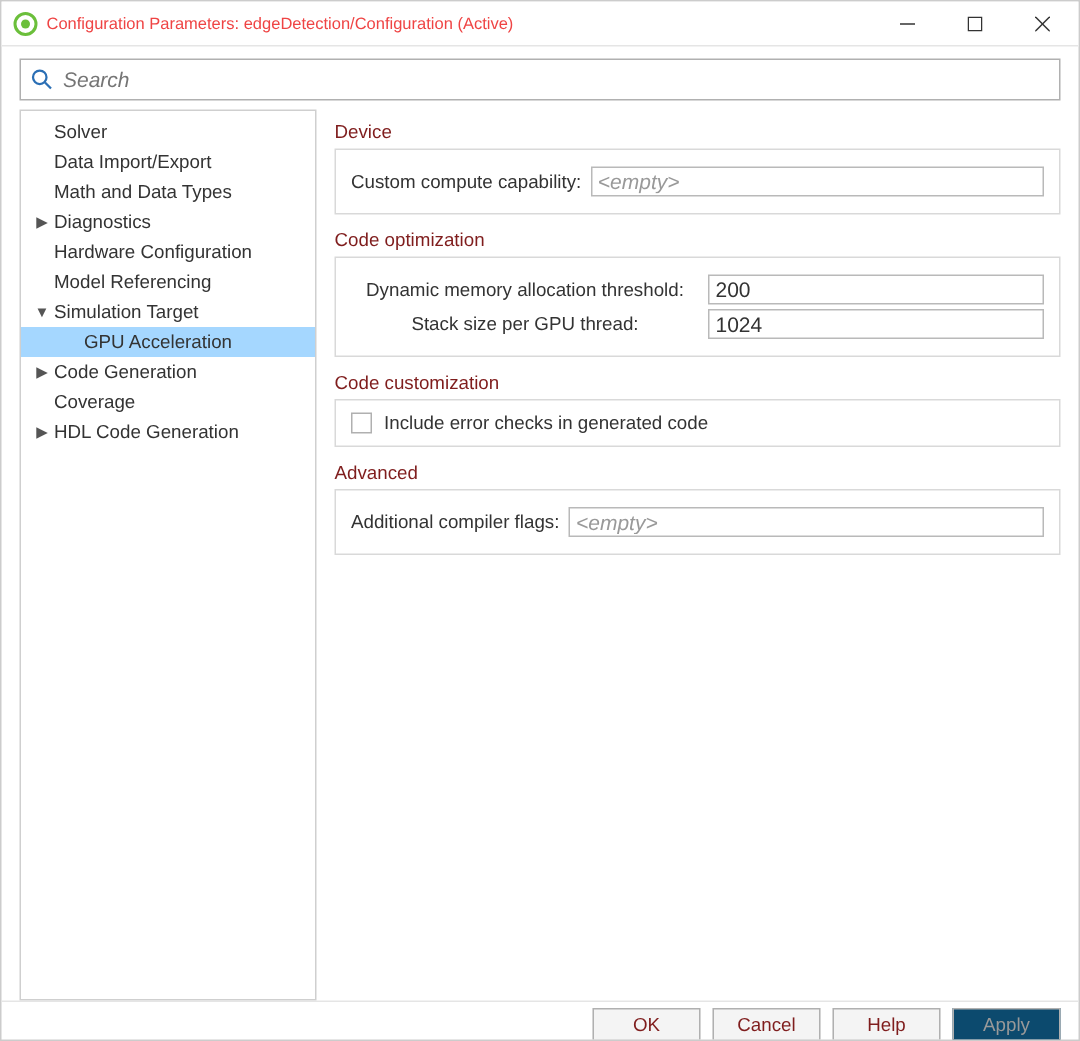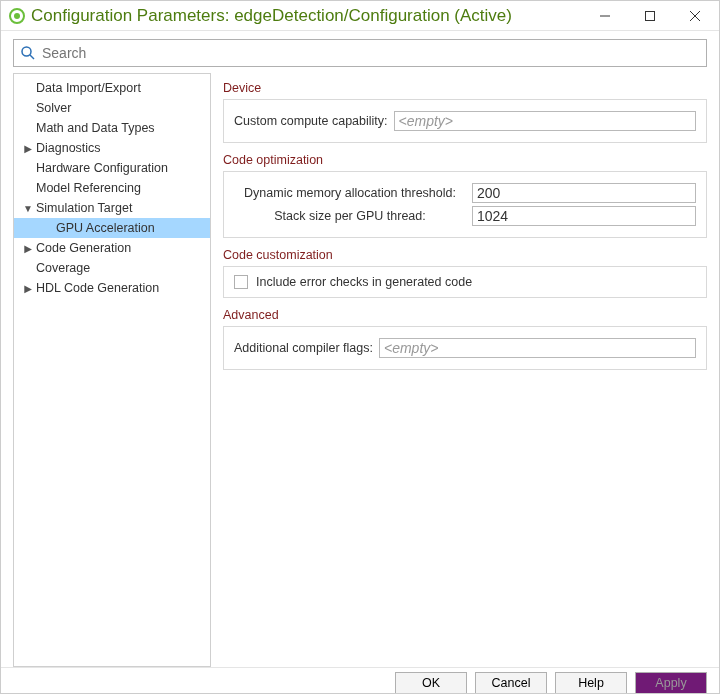--- a/index.html
+++ b/index.html
@@ -34,22 +34,22 @@
   .title-icon::after {
     content: "";
     position: absolute;
     left: 3px; top: 3px;
     width: 6px; height: 6px;
     border-radius: 50%;
     background: #6bbf3b;
   }
   .titlebar .title-text {
     flex: 1;
-    color: #4d7c0f;
-    font-size: 17px;
+    color: #ef4444;
+    font-size: 11px;
   }
   .winbtn {
     width: 45px; height: 28px;
     display: flex; align-items: center; justify-content: center;
     color: #333;
   }
   .winbtn svg { display: block; }
 
   
   .search-row {
@@ -65,20 +65,21 @@
   }
   .search-box .mag {
     width: 16px; height: 16px;
     margin-right: 4px;
     color: #2b6fb5;
     flex-shrink: 0;
   }
   .search-input {
     border: none;
     outline: none;
+    font-style: italic;
     color: #999;
     font-size: 14px;
     width: 100%;
     background: transparent;
     font-family: inherit;
   }
 
   
   .body {
     display: flex;
@@ -183,28 +184,28 @@
     gap: 8px;
     padding: 0 12px;
     border-top: 1px solid #e5e5e5;
   }
   .btn {
     width: 72px;
     height: 22px;
     border: 1px solid #b0b0b0;
     background: #f4f4f4;
     font-size: 12.5px;
-    color: #000000;
+    color: #7f1d1d;
     display: flex;
     justify-content: center;
     align-items: center;
     cursor: default;
   }
   .btn.disabled {
-    background: #701a75;
+    background: #0c4a6e;
     color: #999;
   }
 </style>
 </head>
 <body>
 
 <div class="titlebar">
   <div class="title-icon"></div>
   <div class="title-text">Configuration Parameters: edgeDetection/Configuration (Active)</div>
   <div class="winbtn">
@@ -233,25 +234,25 @@
     </svg>
     <input class="search-input" placeholder="Search" style="">
   </div>
 </div>
 
 <div class="body">
 
   <div class="sidebar" id="tree">
       <div class="tree-item">
         <span class="tree-nocaret"></span>
+        <span class="tree-label">Solver</span>
+      </div>
+      <div class="tree-item">
+        <span class="tree-nocaret"></span>
         <span class="tree-label">Data Import/Export</span>
-      </div>
-      <div class="tree-item">
-        <span class="tree-nocaret"></span>
-        <span class="tree-label">Solver</span>
       </div>
       <div class="tree-item">
         <span class="tree-nocaret"></span>
         <span class="tree-label">Math and Data Types</span>
       </div>
       <div class="tree-item">
         <span class="tree-caret">▶</span>
         <span class="tree-label">Diagnostics</span>
       </div>
       <div class="tree-item">

